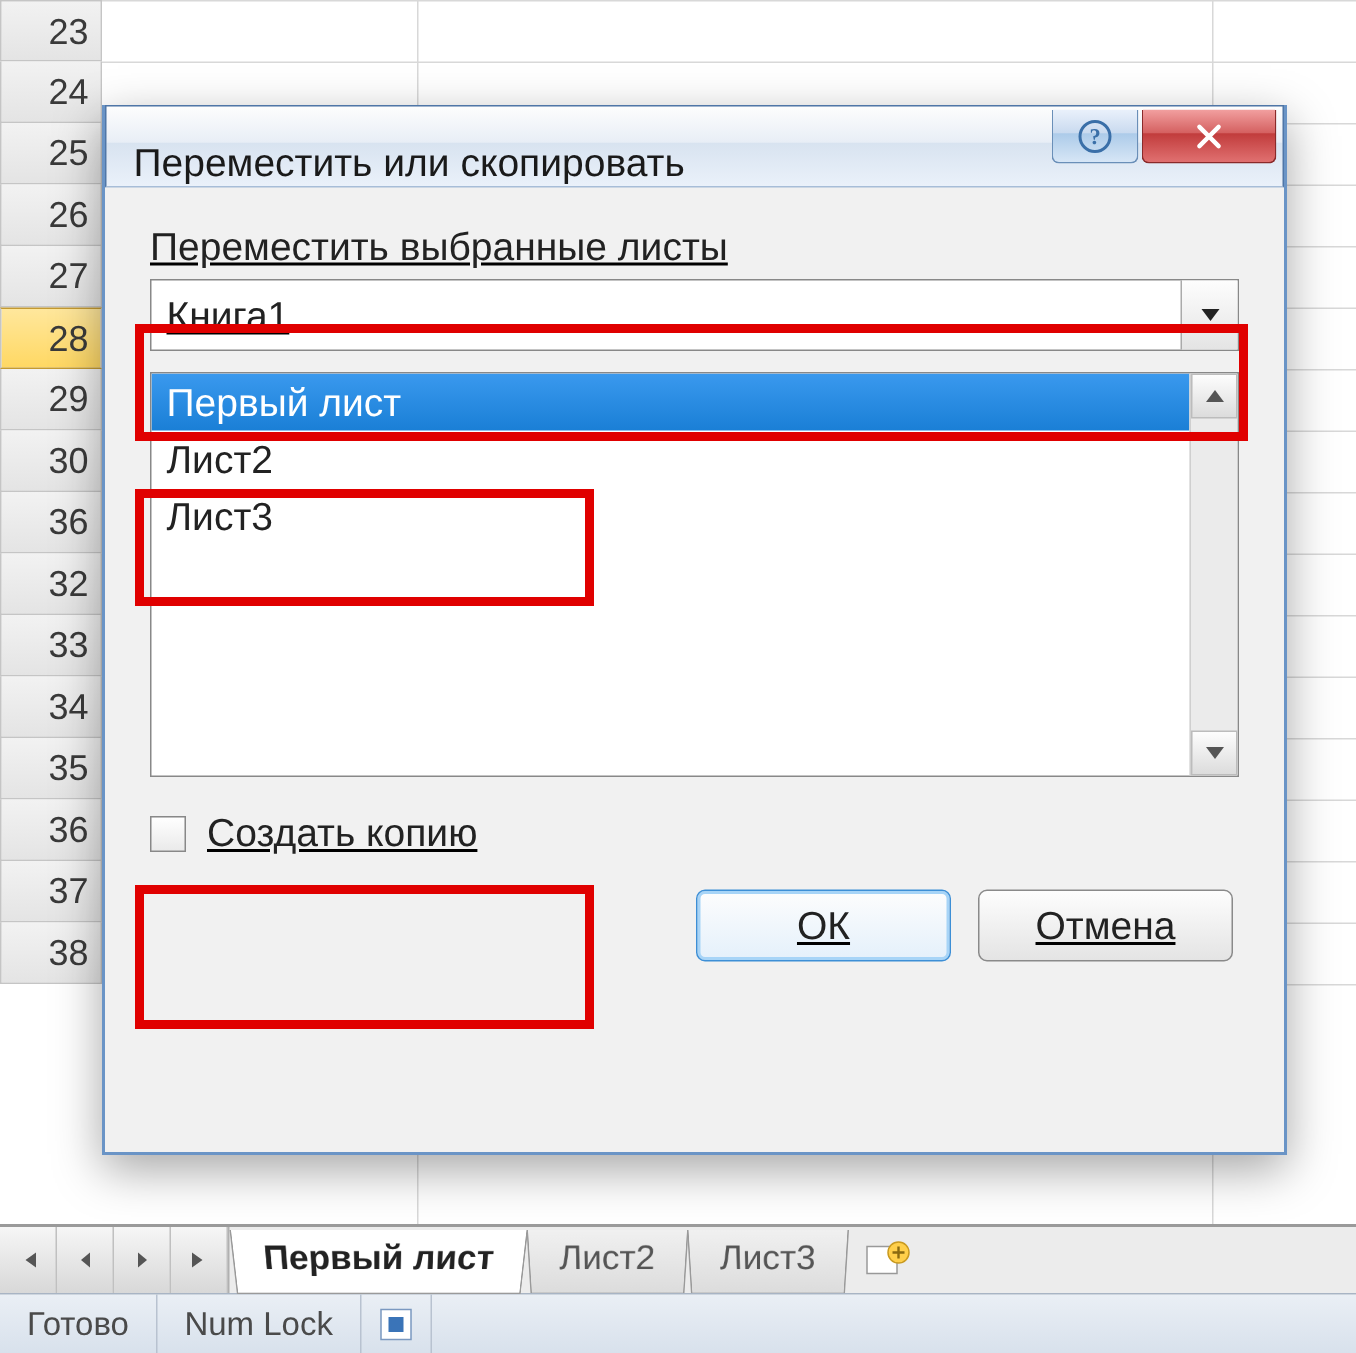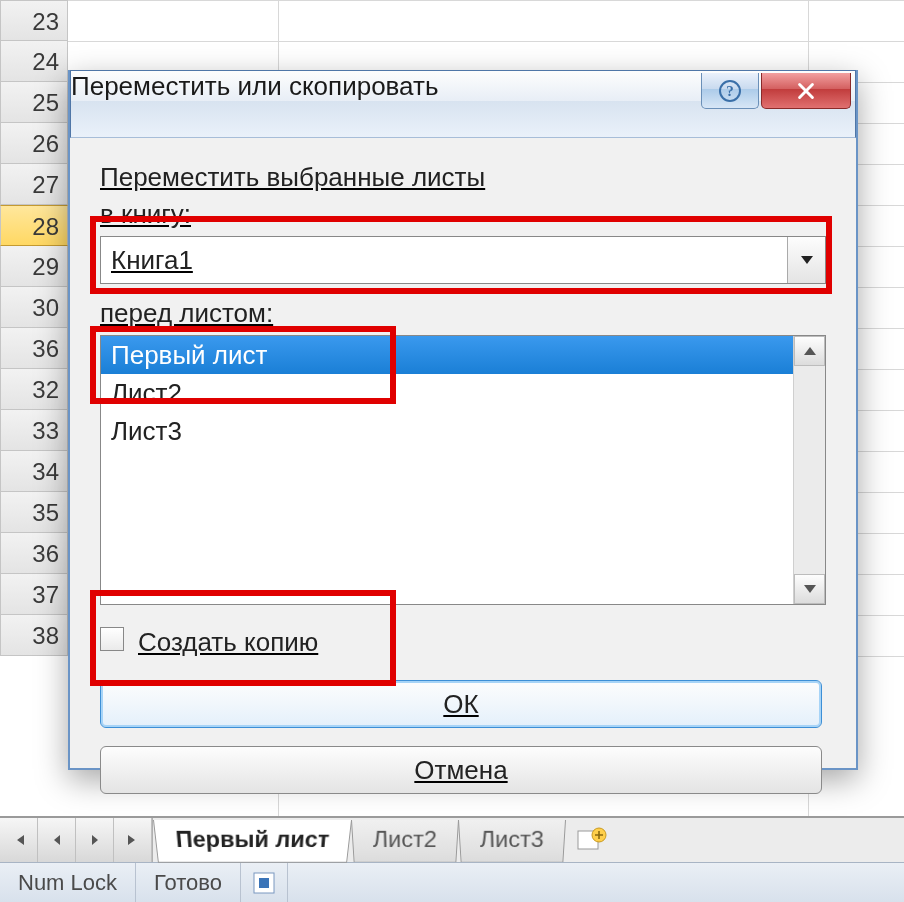--- a/index.html
+++ b/index.html
@@ -125,27 +125,28 @@
     position: absolute;
     left: 68px; top: 70px;
     width: 790px;
     height: 700px;
     border: 2px solid #6a94c6;
     border-top: none;
     background: #f1f1f1;
     box-shadow: 0 10px 30px rgba(0,0,0,0.35);
   }
   .titlebar {
-    height: 68px;
+    height: 55px;
     background: linear-gradient(#fdfdfd,#e8eef6 45%,#d8e3f0 46%,#eaf1fa);
     border: 1px solid #4f76a7;
     border-bottom: 1px solid #a7bdd8;
     display: flex;
-    align-items: flex-start;
+    align-items: flex-end;
     justify-content: space-between;
+    padding-left: 18px;
   }
   .titlebar .title {
     font-size: 26px;
     color: #1a1a1a;
   }
   .title-btns { display: flex; height: 100%; align-items: flex-start; padding-top: 2px; padding-right: 4px; }
   .title-btn {
     width: 58px; height: 36px;
     margin-left: 2px;
     border: 1px solid #6a8fb8;
@@ -224,38 +225,37 @@
     width: 100%; height: 30px;
     background: linear-gradient(#fdfdfd,#dcdcdc);
     border: 1px solid #bcbcbc;
     display: flex; align-items: center; justify-content: center;
   }
   .sb .sbb svg polygon { fill: #555; }
   .sb .sbb.down { position: absolute; bottom: 0; }
 
   .chk-row {
     display: flex;
-    align-items: flex-start;
+    align-items: center;
     margin-top: 22px;
     font-size: 26px;
     color: #222;
   }
   .chk {
     width: 24px; height: 24px;
     border: 1px solid #888;
     background: linear-gradient(#fff,#eaeaea);
     margin-right: 14px;
   }
   .btns-wrap {
     display: flex;
     gap: 18px;
     margin-top: 22px;
     justify-content: flex-end;
     padding-right: 4px;
-    flex-direction: column;
   }
   .btn {
     min-width: 170px;
     height: 48px;
     border: 1px solid #8a8a8a;
     border-radius: 6px;
     background: linear-gradient(#fdfdfd,#e4e4e4);
     font-size: 26px;
     color: #222;
     display: flex; align-items: center; justify-content: center;
@@ -332,32 +332,30 @@
       <div class="title-btn close">
         <svg viewBox="0 0 24 24">
             <path d="M5 5 L19 19 M19 5 L5 19" stroke="#fff" stroke-width="3.2" stroke-linecap="round"></path>
           </svg>
       </div>
     </div>
   </div>
 
   <div class="dialog-body">
     <div class="lbl">Переместить выбранные листы</div>
-    <div class="lbl">в книгу:</div>
 
     <div class="combo">
       <span>Книга1</span>
       <span class="arrow">
         <svg width="14" height="10" viewBox="0 0 14 10">
             <polygon points="1,1 13,1 7,9"></polygon>
           </svg>
       </span>
     </div>
 
-    <div class="lbl">перед листом:</div>
 
     <div class="listbox">
       <div class="inner" id="listinner">
           <div class="listitem selected">Первый лист</div>
           <div class="listitem">Лист2</div>
           <div class="listitem">Лист3</div>
         </div>
       <div class="sb">
         <div class="sbb up">
             <svg width="12" height="8" viewBox="0 0 12 8">
@@ -423,21 +421,21 @@
   <div class="newtab-icon">
     <svg viewBox="0 0 32 26">
         <rect x="2" y="4" width="20" height="18" fill="#fff" stroke="#999"></rect>
         <circle cx="23" cy="8" r="7" fill="#ffcf4a" stroke="#c99a20"></circle>
         <path d="M23 4v8M19 8h8" stroke="#8a6a10" stroke-width="1.6"></path>
       </svg>
   </div>
 </div>
 
 <div class="status-bar">
+  <div class="seg">Готово</div>
   <div class="seg">Num Lock</div>
-  <div class="seg">Готово</div>
   <div class="seg" style="padding:4px 10px;">
     <svg width="26" height="26" viewBox="0 0 26 26">
         <rect x="3" y="3" width="20" height="20" fill="#fff" stroke="#7a98c0"></rect>
         <rect x="8" y="8" width="10" height="10" fill="#3a74b8"></rect>
       </svg>
   </div>
 </div>
 
 </body></html>

